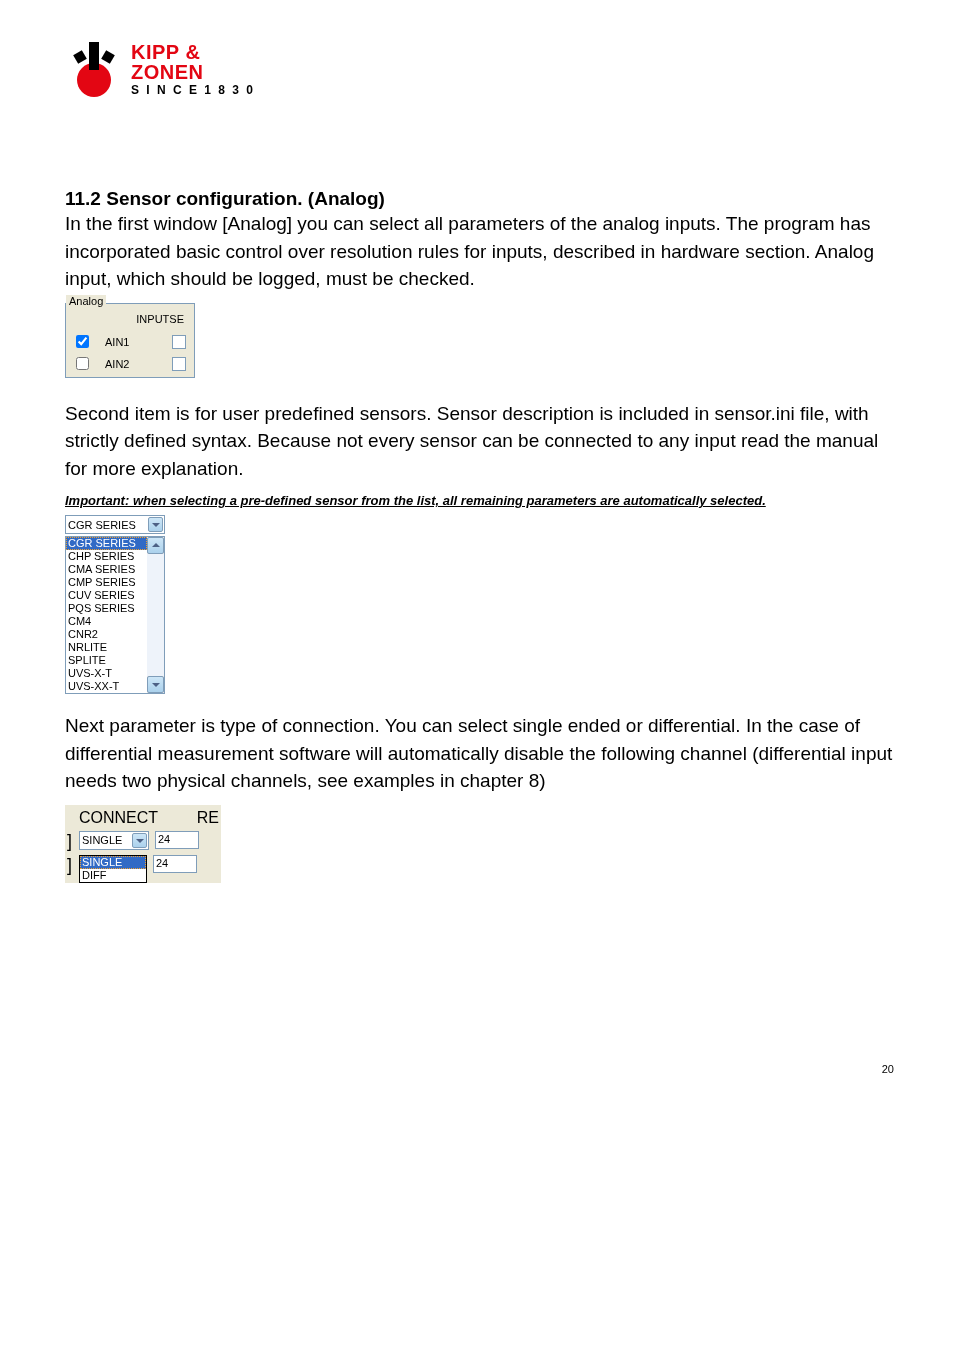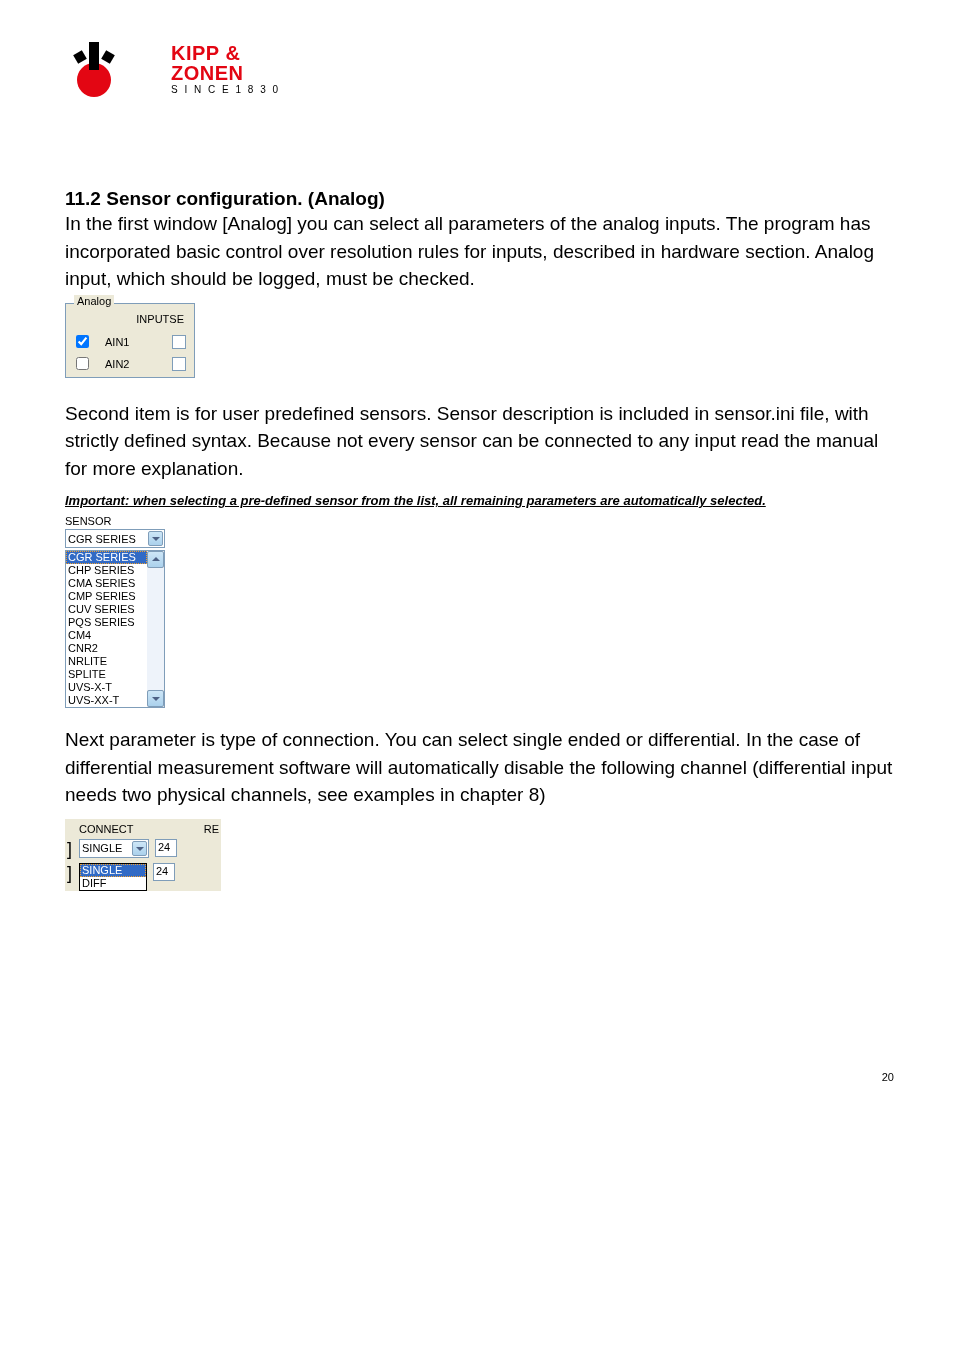--- a/index.html
+++ b/index.html
@@ -19,33 +19,33 @@
     margin-bottom: 90px;
   }
   .logo-mark {
     width: 58px;
     height: 58px;
   }
   .logo-text {
     display: flex;
     flex-direction: column;
     line-height: 1.0;
-    margin-left: 40px;
   }
   .logo-line1, .logo-line2 {
     font-weight: 900;
     font-size: 20px;
     color: #e30613;
     letter-spacing: 0.5px;
   }
   .logo-line3 {
-    font-size: 10px;
+    font-size: 12px;
     letter-spacing: 2px;
     color: #000;
     margin-top: 2px;
+    font-weight: bold;
   }
   .section-heading {
     font-weight: bold;
     font-size: 19px;
   }
   .body-text {
     font-size: 19px;
     line-height: 1.45;
     margin-bottom: 10px;
     max-width: 830px;
@@ -63,21 +63,21 @@
     border: 1px solid #7f9db9;
     padding: 6px 6px 2px 6px;
     width: 130px;
     position: relative;
     margin: 2px 0 22px 0;
     background: #ece9d8;
   }
   .analog-fieldset .legend {
     position: absolute;
     top: -9px;
-    left: 8px;
+    left: 0;
     background: #ece9d8;
     padding: 0 3px;
     font-size: 11px;
     font-family: Tahoma, sans-serif;
     color: #000;
   }
   .analog-row {
     display: flex;
     justify-content: flex-end;
     font-size: 11px;
@@ -194,21 +194,21 @@
     content: '';
     position: absolute;
     left: 4px; top: 6px;
     border-left: 4px solid transparent;
     border-right: 4px solid transparent;
     border-top: 4px solid #4d6185;
   }
   .connect-head {
     display: flex;
     justify-content: space-between;
-    font-size: 11px;
+    font-size: 16px;
     font-family: Tahoma, sans-serif;
     padding: 0 2px 4px 14px;
   }
   .connect-wrapper {
     background: #ece9d8;
     width: 156px;
     padding-top: 4px;
   }
   .connect-rows {
     display: flex;
@@ -253,21 +253,21 @@
     background: #316ac5;
     color: #fff;
     outline: 1px dotted #f0a030;
     outline-offset: -1px;
   }
   .re-input {
     border: 1px solid #7f9db9;
     background: #fff;
     font-size: 11px;
     font-family: Tahoma, sans-serif;
-    width: 22px;
+    width: 44px;
     height: 18px;
     padding: 1px 2px;
   }
   .footer-num {
     text-align: right;
     font-size: 11px;
     color: #000;
     margin-top: 180px;
   }
 </style>
@@ -308,21 +308,20 @@
     <span>AIN2</span>
     <span class="se-box"></span>
   </div>
 </div>
 
 <div class="body-text">Second item is for user predefined sensors. Sensor description is included in sensor.ini file, with strictly defined syntax. Because not every sensor can be connected to any input read the manual for more explanation.</div>
 
 <div class="important">Important: when selecting a pre-defined sensor from the list, all remaining parameters are automatically selected.</div>
 
 <div class="sensor-block">
-  <span class="sensor-label">SENSOR</span>
   <div class="sensor-select">
     <span>CGR SERIES</span>
     <span class="dd-btn"></span>
   </div>
   <div class="sensor-listbox">
     <ul>
       <li class="selected">CGR SERIES</li>
       <li>CHP SERIES</li>
       <li>CMA SERIES</li>
       <li>CMP SERIES</li>

